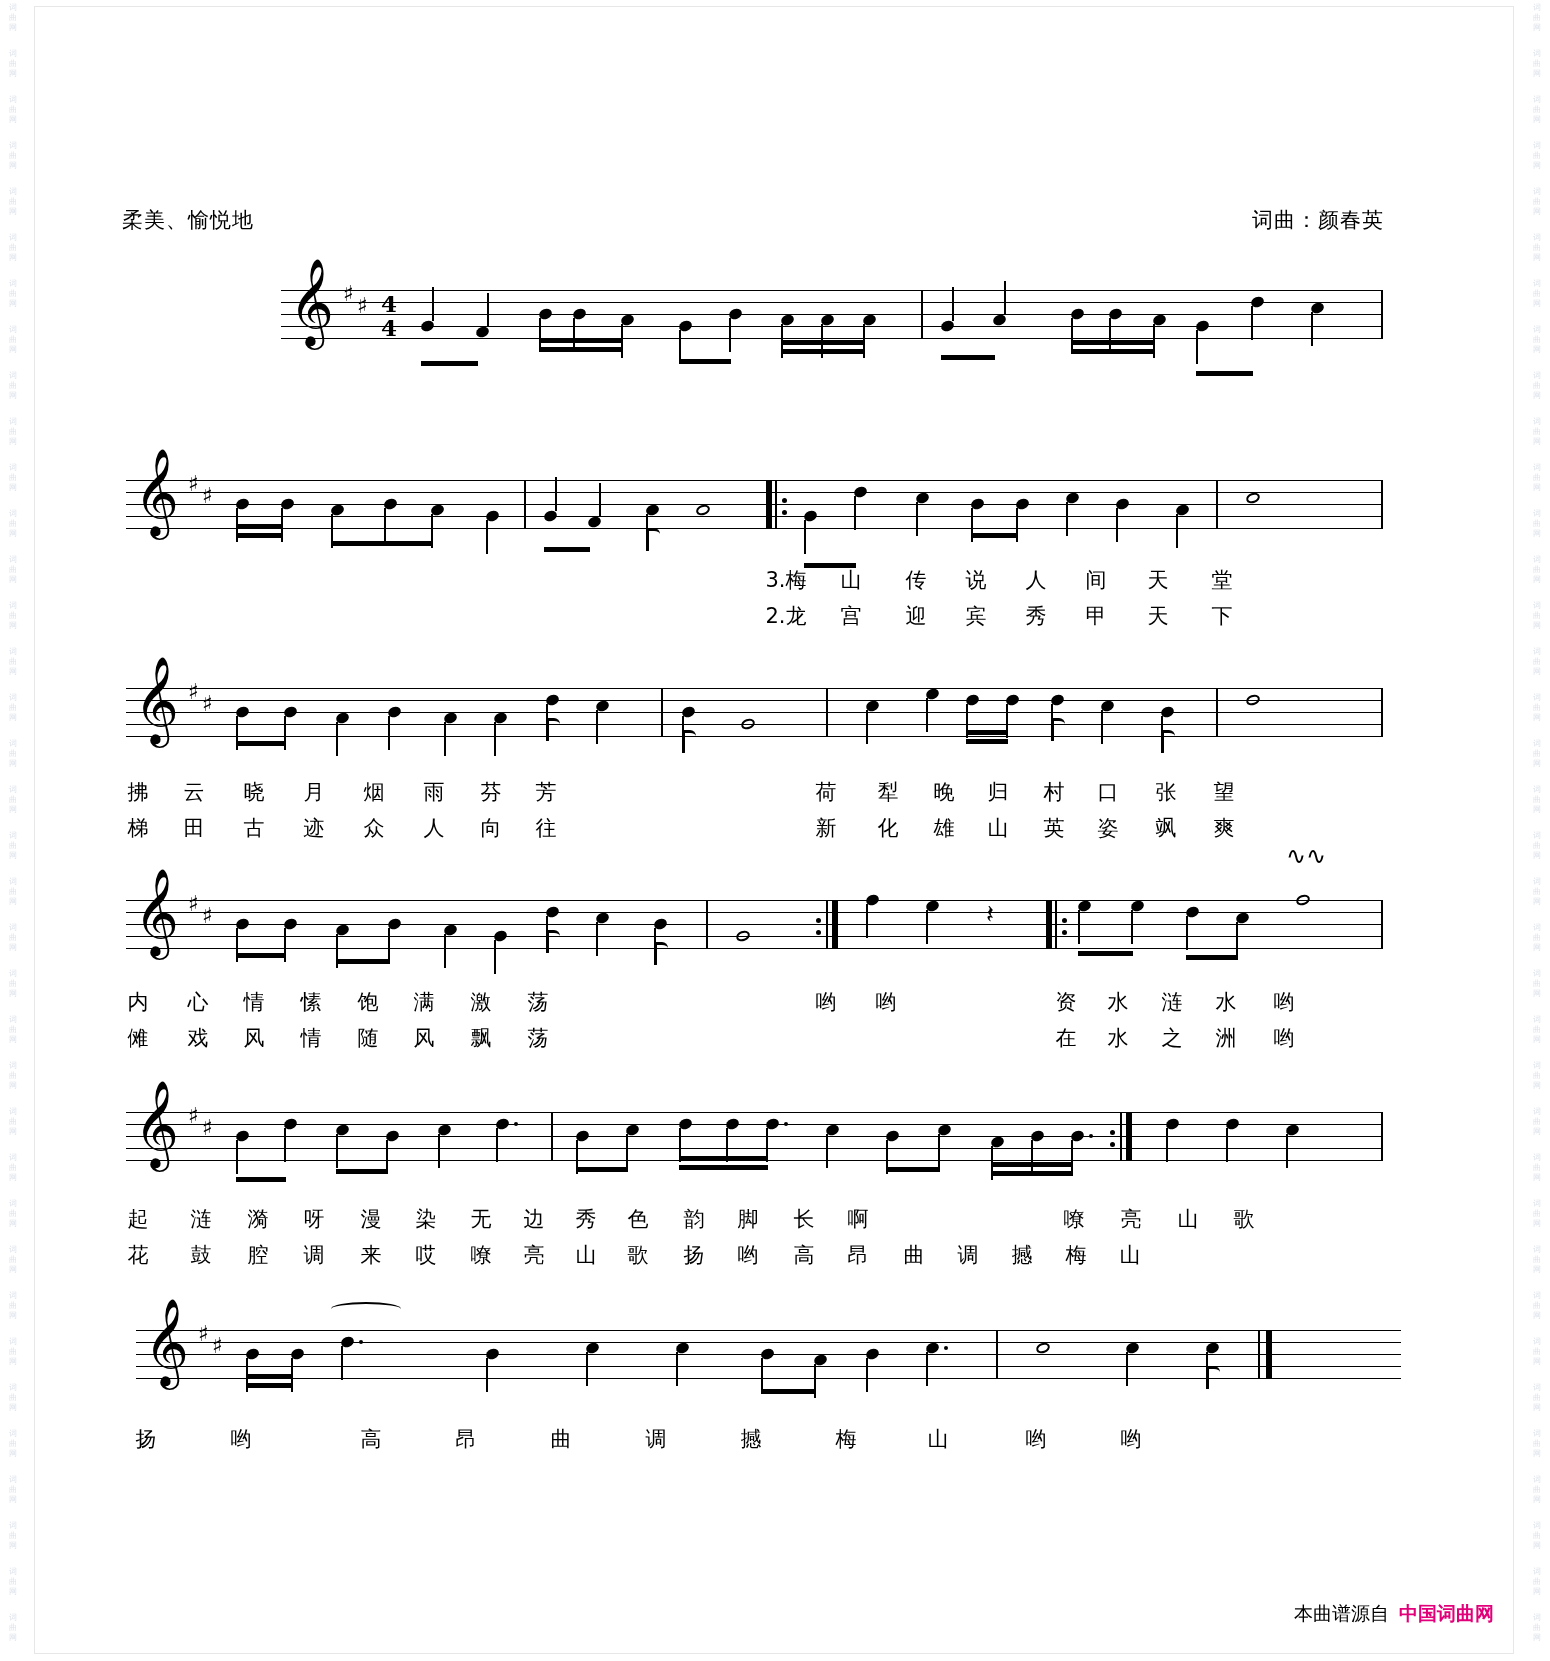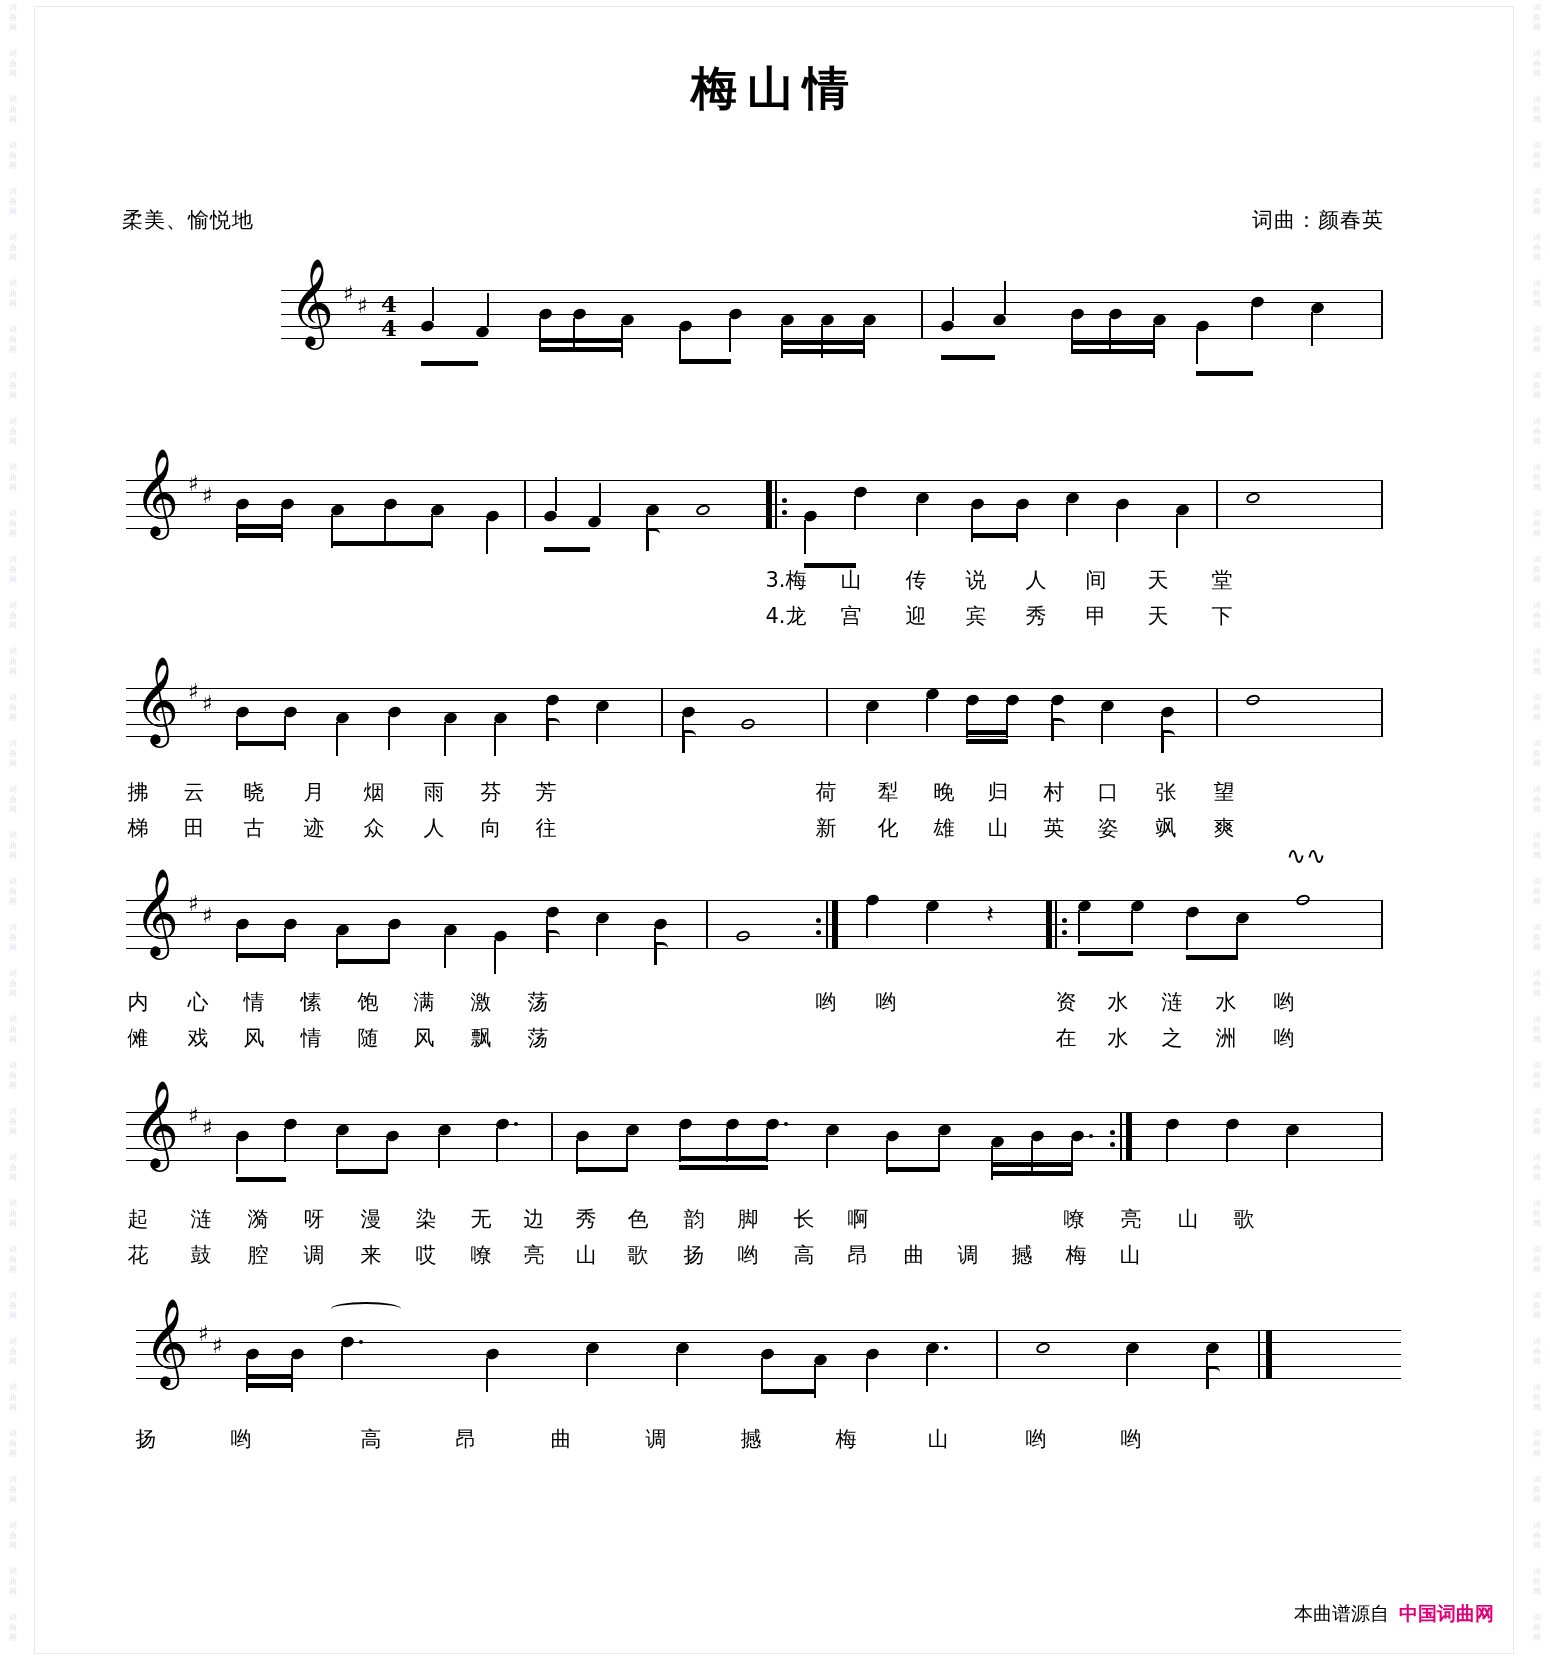--- a/index.html
+++ b/index.html
@@ -605,21 +605,20 @@
     <div class="wm-cell">
       <span>词</span>
       <span>曲</span>
       <span>网</span>
     </div>
   </div>
 
 <div class="page">
   <div class="sheet-border"></div>
 
-  <div class="title">梅山情</div>
   <div class="tempo-mark">柔美、愉悦地</div>
   <div class="composer">词曲：颜春英</div>
 
   <div id="systems">
       <div class="system" style="top: 290px;">
         <div class="staff" style="left: 255px; width: 1100px;">
           <div class="line"></div>
           <div class="line"></div>
           <div class="line"></div>
           <div class="line"></div>
@@ -986,21 +985,21 @@
       <span class="ch" style="left: 760px;">3.梅</span>
       <span class="ch" style="left: 825px;">山</span>
       <span class="ch" style="left: 890px;">传</span>
       <span class="ch" style="left: 950px;">说</span>
       <span class="ch" style="left: 1010px;">人</span>
       <span class="ch" style="left: 1070px;">间</span>
       <span class="ch" style="left: 1132px;">天</span>
       <span class="ch" style="left: 1196px;">堂</span>
     </div>
     <div class="lyric-row" style="top: 602px; left: 0px; width: 1498px;">
-      <span class="ch" style="left: 760px;">4.龙</span>
+      <span class="ch" style="left: 760px;">2.龙</span>
       <span class="ch" style="left: 825px;">宫</span>
       <span class="ch" style="left: 890px;">迎</span>
       <span class="ch" style="left: 950px;">宾</span>
       <span class="ch" style="left: 1010px;">秀</span>
       <span class="ch" style="left: 1070px;">甲</span>
       <span class="ch" style="left: 1132px;">天</span>
       <span class="ch" style="left: 1196px;">下</span>
     </div>
     <div class="lyric-row" style="top: 778px; left: 0px; width: 1498px;">
       <span class="ch" style="left: 112px;">拂</span>

